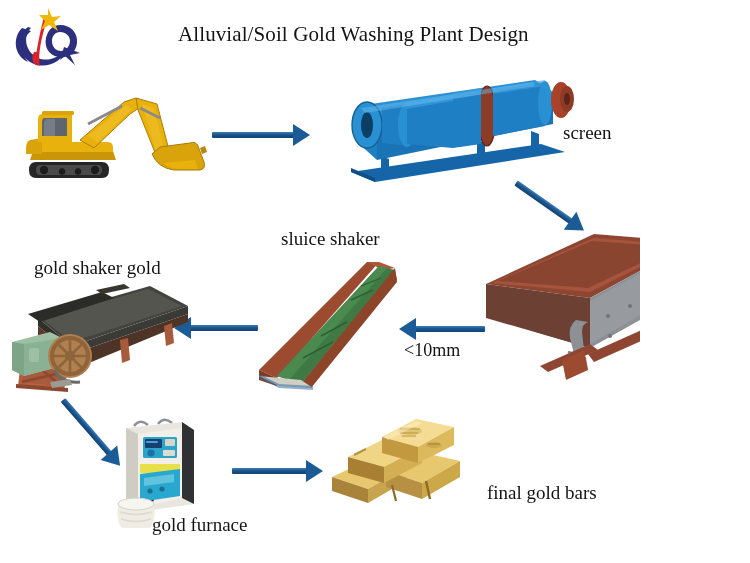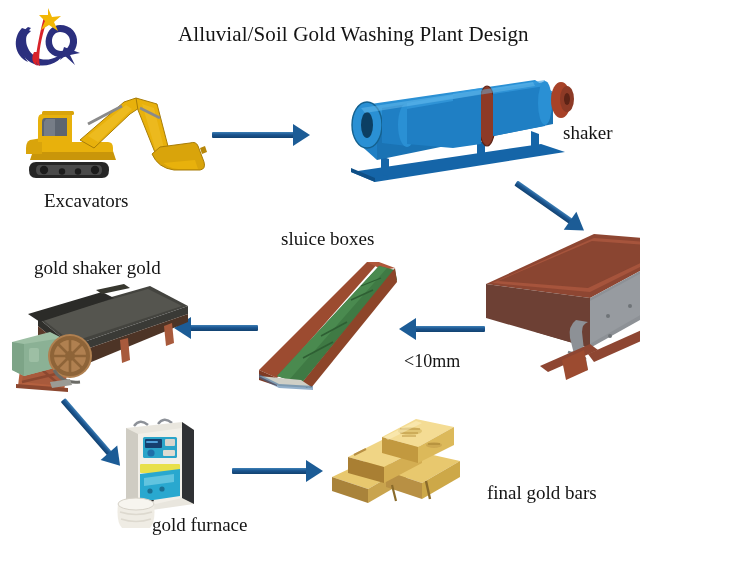--- a/index.html
+++ b/index.html
@@ -126,21 +126,20 @@
 
       <path d="M70 46 L104 28" stroke="#8a8a8a" stroke-width="3" fill="none"></path>
       <path d="M122 30 L142 40" stroke="#8a8a8a" stroke-width="2.6" fill="none"></path>
 
       <path d="M134 76 q6 14 22 16 h26 q6 -1 4 -8 l-6 -16 q-2 -5 -8 -3 l-30 4 Z" fill="#d9a40b" stroke="#a87d07" stroke-width="1"></path>
       <path d="M140 80 q8 10 20 11 h20 l-3 -9 l-32 3 Z" fill="#e8b10c"></path>
       <path d="M182 70 l5 -2 l2 6 l-5 2 Z" fill="#b7870a"></path>
     </svg>
   </div>
 
-  <div class="lbl" style="left:44px;top:190px;font-size:19px;">Excavators</div>
 
   <div class="arrow" style="left:212px;top:124px;width:98px;height:22px;">
     <div class="shaft" style="width:84px;"></div>
     <div class="head" style="left:81px;"></div>
   </div>
 
   <div id="trommel">
     <svg width="260" height="125" viewBox="0 0 260 125">
 
       <path d="M16 104 L40 114 L230 84 L206 76 Z" fill="#1565a8"></path>
@@ -172,21 +171,21 @@
       <ellipse cx="210" cy="35" rx="7" ry="22" fill="#2a90d4"></ellipse>
 
       <ellipse cx="226" cy="32" rx="10" ry="18" fill="#a84228"></ellipse>
       <ellipse cx="232" cy="31" rx="7" ry="13" fill="#8d3a26"></ellipse>
       <ellipse cx="232" cy="31" rx="3" ry="6" fill="#5d2316"></ellipse>
 
       <path d="M26 40 L198 14 L200 18 L30 45 Z" fill="#6ec0f0" opacity=".45"></path>
     </svg>
   </div>
 
-  <div class="lbl" style="left:563px;top:122px;font-size:19px;">shaker</div>
+  <div class="lbl" style="left:563px;top:122px;font-size:19px;">screen</div>
 
   <div class="arrow" style="left:516px;top:172px;width:84px;height:22px;transform:rotate(35deg);">
     <div class="shaft" style="width:70px;"></div>
     <div class="head" style="left:66px;"></div>
   </div>
 
   <div id="vibscreen">
     <svg width="265" height="150" viewBox="0 0 265 150">
 
       <path d="M8 56 L116 6 L216 14 L112 70 Z" fill="#8e4632"></path>
@@ -224,21 +223,21 @@
       <path d="M84 132 l22 -10 l4 20 l-22 10 Z" fill="#9c4b30"></path>
       <path d="M110 126 L186 92 L192 100 L116 134 Z" fill="#8e4632"></path>
     </svg>
   </div>
 
 
   <div class="arrow left" style="left:399px;top:318px;width:86px;height:22px;">
     <div class="shaft" style="width:72px;"></div>
     <div class="head"></div>
   </div>
-  <div class="lbl" style="left:404px;top:340px;font-size:18px;margin-top:11px;">&lt;10mm</div>
+  <div class="lbl" style="left:404px;top:340px;font-size:18px;">&lt;10mm</div>
 
   <div id="sluice">
     <svg width="165" height="130" viewBox="0 0 165 130">
 
       <path d="M4 112 L112 4 L124 4 L22 120 Z" fill="#9c4b30"></path>
       <path d="M4 112 L22 120 L22 128 L4 122 Z" fill="#7e3a24"></path>
 
       <path d="M112 4 L124 4 L140 10 L128 12 Z" fill="#b0573a"></path>
 
       <path d="M22 118 L124 8 L140 12 L46 126 Z" fill="#3f7a44"></path>
@@ -250,21 +249,21 @@
       <path d="M96 42 L118 32" stroke="#2e5f33" stroke-width="1.4" fill="none"></path>
       <path d="M106 28 L126 20" stroke="#2e5f33" stroke-width="1.2" fill="none"></path>
 
       <path d="M140 10 L142 24 L56 130 L46 126 Z" fill="#8d4529"></path>
 
       <path d="M4 118 L24 128 L58 130 L46 122 Z" fill="#cfcfc6"></path>
       <path d="M4 120 L24 130 L58 132 L58 128 L24 126 L4 116 Z" fill="#3b6fa0" opacity=".55"></path>
     </svg>
   </div>
 
-  <div class="lbl" style="left:281px;top:228px;font-size:19px;">sluice boxes</div>
+  <div class="lbl" style="left:281px;top:228px;font-size:19px;">sluice shaker</div>
 
   <div class="arrow left" style="left:174px;top:317px;width:84px;height:22px;">
     <div class="shaft" style="width:70px;"></div>
     <div class="head"></div>
   </div>
 
   <div id="shaker">
     <svg width="190" height="115" viewBox="0 0 190 115">
 
       <path d="M36 40 L148 8 L186 28 L70 68 Z" fill="#44443f"></path>

